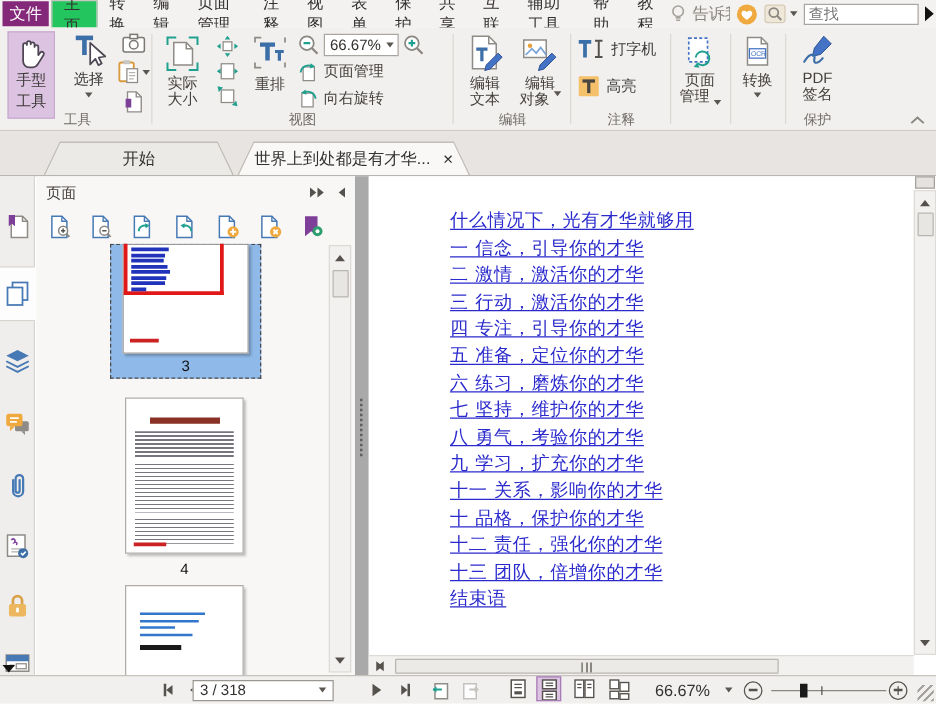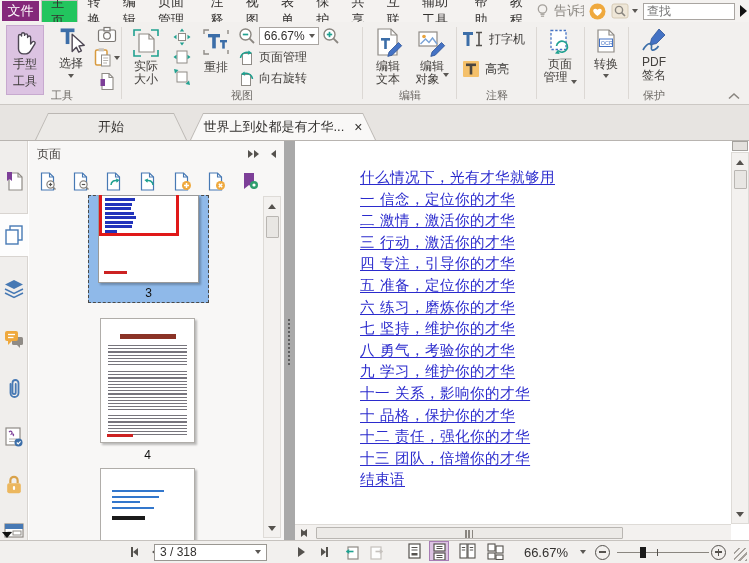--- a/index.html
+++ b/index.html
@@ -642,29 +642,29 @@
     </div>
   </div>
 
   <div class="splitter">
     <div class="split-handle"></div>
   </div>
 
   <div class="docarea">
     <div class="toc">
       <a class="doclink">什么情况下，光有才华就够用</a>
-      <a class="doclink">一 信念，定位你的才华</a>
+      <a class="doclink">一 信念，引导你的才华</a>
       <a class="doclink">二 激情，激活你的才华</a>
       <a class="doclink">三 行动，激活你的才华</a>
       <a class="doclink">四 专注，引导你的才华</a>
       <a class="doclink">五 准备，定位你的才华</a>
       <a class="doclink">六 练习，磨炼你的才华</a>
       <a class="doclink">七 坚持，维护你的才华</a>
       <a class="doclink">八 勇气，考验你的才华</a>
-      <a class="doclink">九 学习，维护你的才华</a>
+      <a class="doclink">九 学习，扩充你的才华</a>
       <a class="doclink">十一 关系，影响你的才华</a>
       <a class="doclink">十 品格，保护你的才华</a>
       <a class="doclink">十二 责任，强化你的才华</a>
       <a class="doclink">十三 团队，倍增你的才华</a>
       <a class="doclink">结束语</a>
     </div>
 
     <div class="doc-vscroll">
       <div class="splitbox"></div>
       <div class="sb-v" style="left:0; top:11px; bottom:0; width:18px;">

